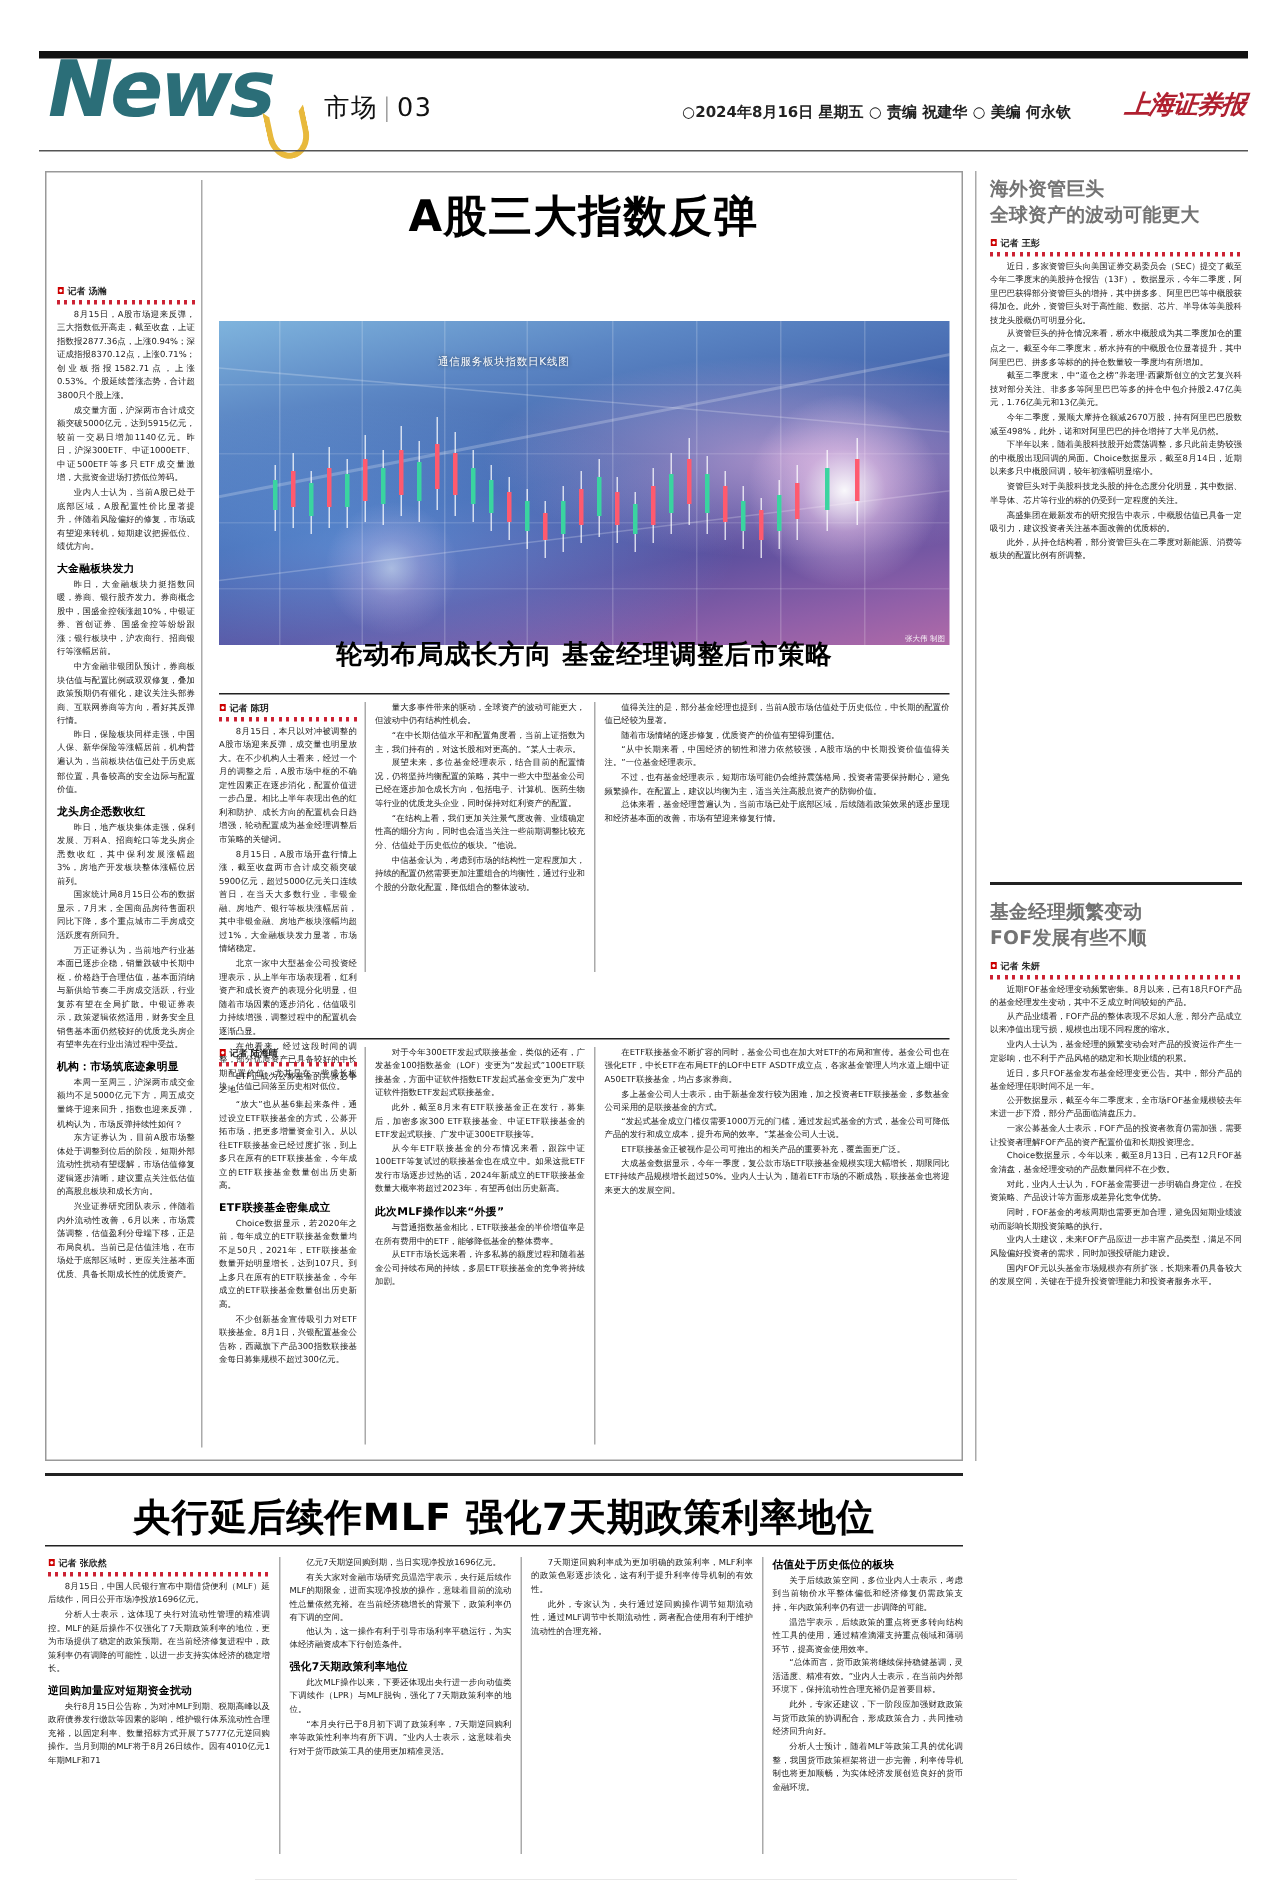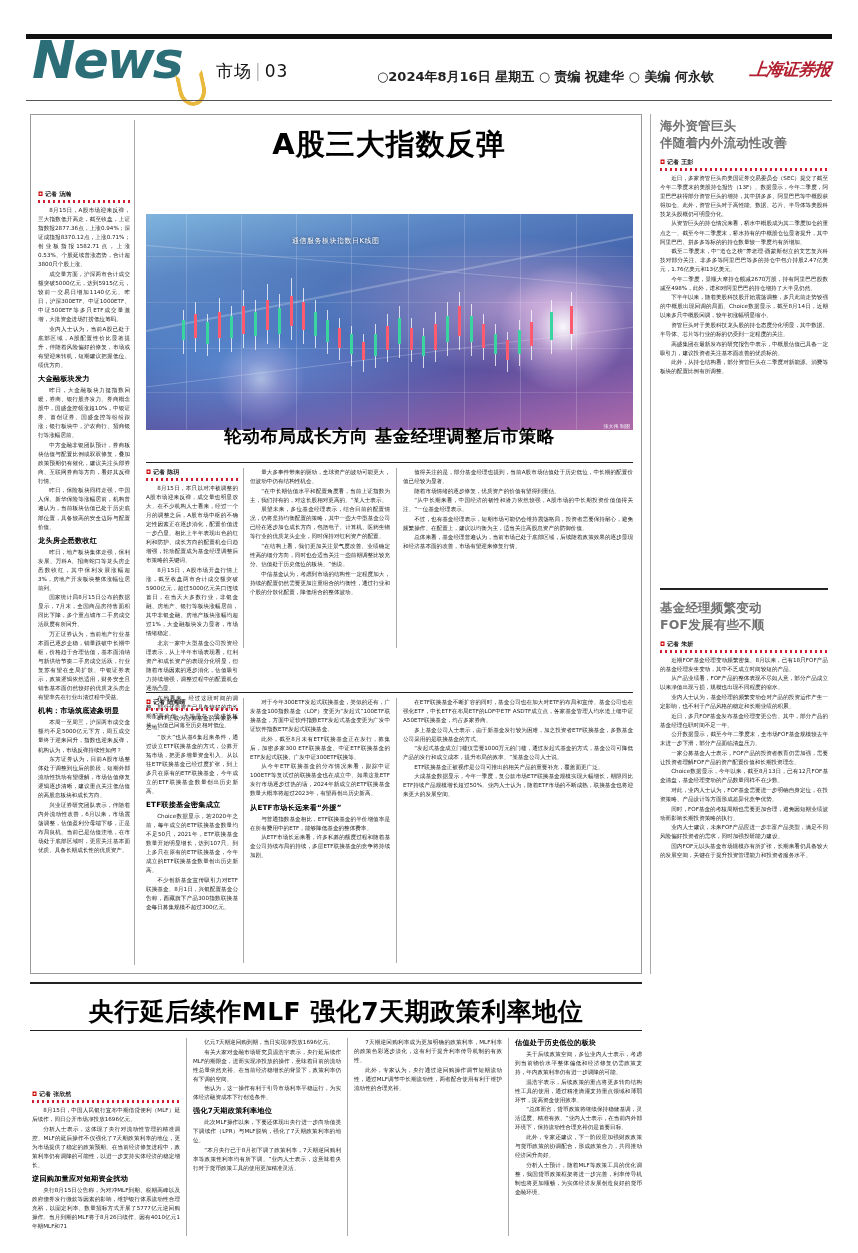--- a/index.html
+++ b/index.html
@@ -40,21 +40,21 @@
     transform: rotate(-12deg);
   }
   .section-label {
     position: absolute; left: 190px; top: 18px;
     font-size: 17px; color: #111; letter-spacing: 1px;
     font-family: "DejaVu Sans", sans-serif;
   }
   .section-label .bar { color: #888; margin: 0 3px; font-weight: 300;}
   .dateline {
     position: absolute; right: 118px; top: 26px;
-    font-size: 13px; color: #222; font-weight: bold;
+    font-size: 10px; color: #222; font-weight: bold;
     white-space: nowrap;
     margin-left: 44px;
   }
   .paper-logo {
     position: absolute; right: 2px; top: 16px;
     font-size: 17px; font-weight: bold; color: #b02030;
     font-family: "DejaVu Serif", "Liberation Serif", serif;
     letter-spacing: -1px; font-style: italic;
     transform: skewX(-6deg);
   }
@@ -409,41 +409,41 @@
       <p>不少创新基金宣传吸引力对ETF联接基金。8月1日，兴银配置基金公告称，西藏旗下产品300指数联接基金每日募集规模不超过300亿元。</p>
     </div>
   </div>
   <div class="vrule" style="left:243px;top:698px;height:265px;"></div>
   <div style="position:absolute;left:250px;top:698px;width:140px;">
     <div class="body-txt">
       <p>对于今年300ETF发起式联接基金，类似的还有，广发基金100指数基金（LOF）变更为“发起式”100ETF联接基金，方面中证软件指数ETF发起式基金变更为广发中证软件指数ETF发起式联接基金。</p>
       <p>此外，截至8月末有ETF联接基金正在发行，募集后，加密多家300 ETF联接基金、中证ETF联接基金的ETF发起式联接、广发中证300ETF联接等。</p>
       <p>从今年ETF联接基金的分布情况来看，跟踪中证100ETF等复试过的联接基金也在成立中。如果这批ETF发行市场逐步过热的话，2024年新成立的ETF联接基金数量大概率将超过2023年，有望再创出历史新高。</p>
     </div>
-    <div class="sub-h">从ETF市场长远来看“外援”</div>
+    <div class="sub-h">此次MLF操作以来“外援”</div>
     <div class="body-txt">
       <p>与普通指数基金相比，ETF联接基金的半价增值率是在所有费用中的ETF，能够降低基金的整体费率。</p>
       <p>从ETF市场长远来看，许多私募的额度过程和随着基金公司持续布局的持续，多层ETF联接基金的竞争将持续加剧。</p>
     </div>
   </div>
   <div class="vrule" style="left:396px;top:698px;height:265px;"></div>
   <div class="body-txt" style="position:absolute;left:403px;top:698px;width:230px;">
     <p>在ETF联接基金不断扩容的同时，基金公司也在加大对ETF的布局和宣传。基金公司也在强化ETF，中长ETF在布局ETF的LOF中ETF ASDTF成立点，各家基金管理人均水道上细中证A50ETF联接基金，均占多家券商。</p>
     <p>多上基金公司人士表示，由于新基金发行较为困难，加之投资者ETF联接基金，多数基金公司采用的是联接基金的方式。</p>
     <p>“发起式基金成立门槛仅需要1000万元的门槛，通过发起式基金的方式，基金公司可降低产品的发行和成立成本，提升布局的效率。”某基金公司人士说。</p>
     <p>ETF联接基金正被视作是公司可推出的相关产品的重要补充，覆盖面更广泛。</p>
     <p>大成基金数据显示，今年一季度，复公款市场ETF联接基金规模实现大幅增长，期限同比ETF持续产品规模增长超过50%。业内人士认为，随着ETF市场的不断成熟，联接基金也将迎来更大的发展空间。</p>
   </div>
 
   <div class="vrule" style="left:650px;top:114px;height:860px;"></div>
 
   <div style="position:absolute;left:660px;top:118px;width:168px;">
     <div class="hl-right">
       <div>海外资管巨头</div>
-      <div>伴随着内外流动性改善</div>
+      <div>全球资产的波动可能更大</div>
     </div>
     <div class="byline" style="margin-top:6px;"><span class="mark">◘</span><span>记者 王彭</span></div>
     <div class="dotline"></div>
     <div class="body-txt">
       <p>近日，多家资管巨头向美国证券交易委员会（SEC）提交了截至今年二季度末的美股持仓报告（13F）。数据显示，今年二季度，阿里巴巴获得部分资管巨头的增持，其中拼多多、阿里巴巴等中概股获得加仓。此外，资管巨头对于高性能、数据、芯片、半导体等美股科技龙头股概仍可明显分化。</p>
       <p>从资管巨头的持仓情况来看，桥水中概股成为其二季度加仓的重点之一。截至今年二季度末，桥水持有的中概股仓位显著提升，其中阿里巴巴、拼多多等标的的持仓数量较一季度均有所增加。</p>
       <p>截至二季度末，中“道仓之榜”养老理·西蒙斯创立的文艺复兴科技对部分关注、非多多等阿里巴巴等多的持仓中包介持股2.47亿美元，1.76亿美元和13亿美元。</p>
       <p>今年二季度，景顺大摩持仓额减2670万股，持有阿里巴巴股数减至498%，此外，诺和对阿里巴巴的持仓增持了大半见仍然。</p>
       <p>下半年以来，随着美股科技股开始震荡调整，多只此前走势较强的中概股出现回调的局面。Choice数据显示，截至8月14日，近期以来多只中概股回调，较年初涨幅明显缩小。</p>
       <p>资管巨头对于美股科技龙头股的持仓态度分化明显，其中数据、半导体、芯片等行业的标的仍受到一定程度的关注。</p>
@@ -474,21 +474,21 @@
       <p>业内人士建议，未来FOF产品应进一步丰富产品类型，满足不同风险偏好投资者的需求，同时加强投研能力建设。</p>
       <p>国内FOF元以头基金市场规模亦有所扩张，长期来看仍具备较大的发展空间，关键在于提升投资管理能力和投资者服务水平。</p>
     </div>
   </div>
 
   <div class="hrule" style="left:30px;top:982px;width:612px;height:2px;background:#222;"></div>
 
   <div class="hl-bottom" style="position:absolute;left:30px;top:995px;width:612px;">央行延后续作MLF  强化7天期政策利率地位</div>
   <div class="hrule" style="left:30px;top:1030px;width:612px;"></div>
 
-  <div style="position:absolute;left:32px;top:1090px;width:148px;">
+  <div style="position:absolute;left:32px;top:1038px;width:148px;">
     <div class="byline"><span class="mark">◘</span><span>记者 张欣然</span></div>
     <div class="dotline"></div>
     <div class="body-txt">
       <p>8月15日，中国人民银行宣布中期借贷便利（MLF）延后续作，同日公开市场净投放1696亿元。</p>
       <p>分析人士表示，这体现了央行对流动性管理的精准调控。MLF的延后操作不仅强化了7天期政策利率的地位，更为市场提供了稳定的政策预期。在当前经济修复进程中，政策利率仍有调降的可能性，以进一步支持实体经济的稳定增长。</p>
     </div>
     <div class="sub-h">逆回购加量应对短期资金扰动</div>
     <div class="body-txt">
       <p>央行8月15日公告称，为对冲MLF到期、税期高峰以及政府债券发行缴款等因素的影响，维护银行体系流动性合理充裕，以固定利率、数量招标方式开展了5777亿元逆回购操作。当月到期的MLF将于8月26日续作。因有4010亿元1年期MLF和71</p>
     </div>

